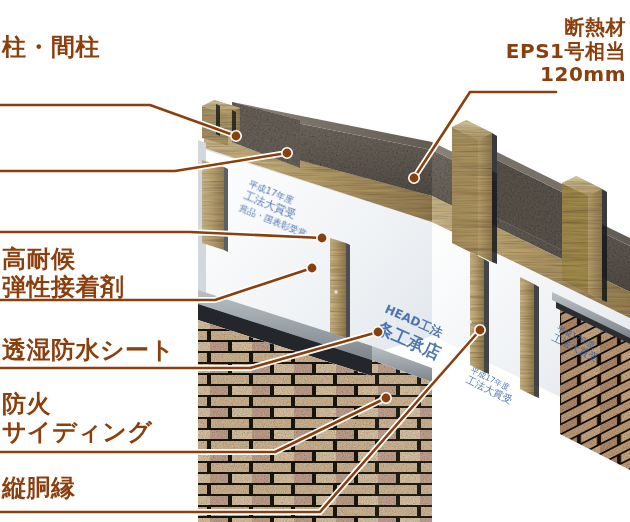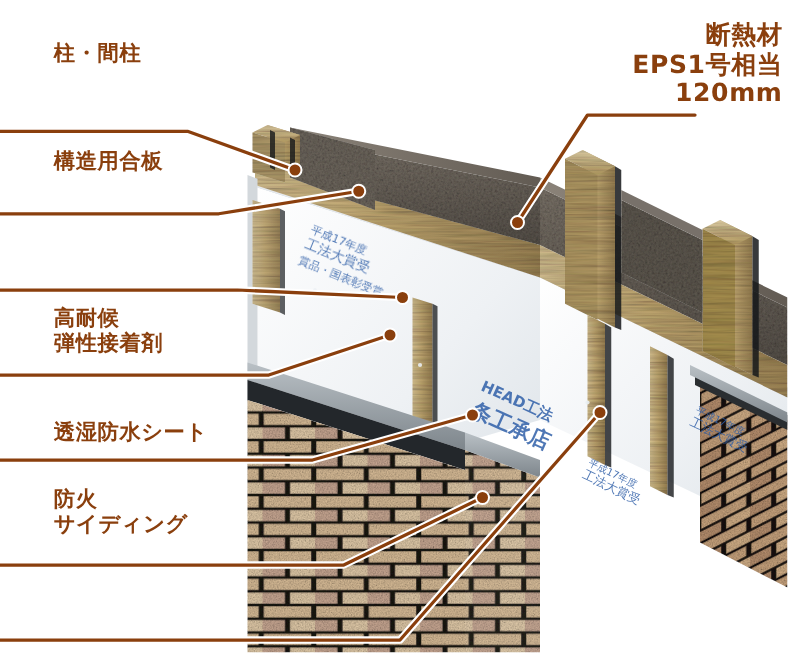--- a/index.html
+++ b/index.html
@@ -16,21 +16,21 @@
 
   .lbl {
     position:absolute;
     color:#8a3f0d;
     font-family:"DejaVu Sans", sans-serif;
     font-weight:700;
     line-height:1.18;
     white-space:pre-line;
     letter-spacing:.5px;
   }
-  .lbl.left  { left:2px;  text-align:left;  font-size:17px;margin-left:41px; }
+  .lbl.left  { left:2px;  text-align:left;  font-size:24px; }
   .lbl.right { right:4px; text-align:right; font-size:20px; }
 </style>
 </head>
 <body>
 
 <div id="stage">
 
   <svg id="art" class="layer" viewBox="0 0 630 522">
     <defs>
 
@@ -246,25 +246,25 @@
       <circle cx="312" cy="268" r="5.2"></circle>
       <circle cx="378" cy="332" r="5.2"></circle>
       <circle cx="386" cy="398" r="5.2"></circle>
       <circle cx="480" cy="330" r="5.2"></circle>
       <circle cx="414" cy="178" r="5.2"></circle>
     </g>
   </svg>
 
   <div class="labels">
     <div class="lbl left" style="top:33px">柱・間柱</div>
-    <div class="lbl left" style="top:119px">構造用合板</div>
     <div class="lbl left" style="top:245px">高耐候
 弾性接着剤</div>
     <div class="lbl left" style="top:336px">透湿防水シート</div>
     <div class="lbl left" style="top:390px">防火
 サイディング</div>
+    <div class="lbl left" style="top:474px">縦胴縁</div>
 
     <div class="lbl right" style="top:16px">断熱材
 EPS1号相当
 120mm</div>
   </div>
 
 </div>
 
 </body></html>

